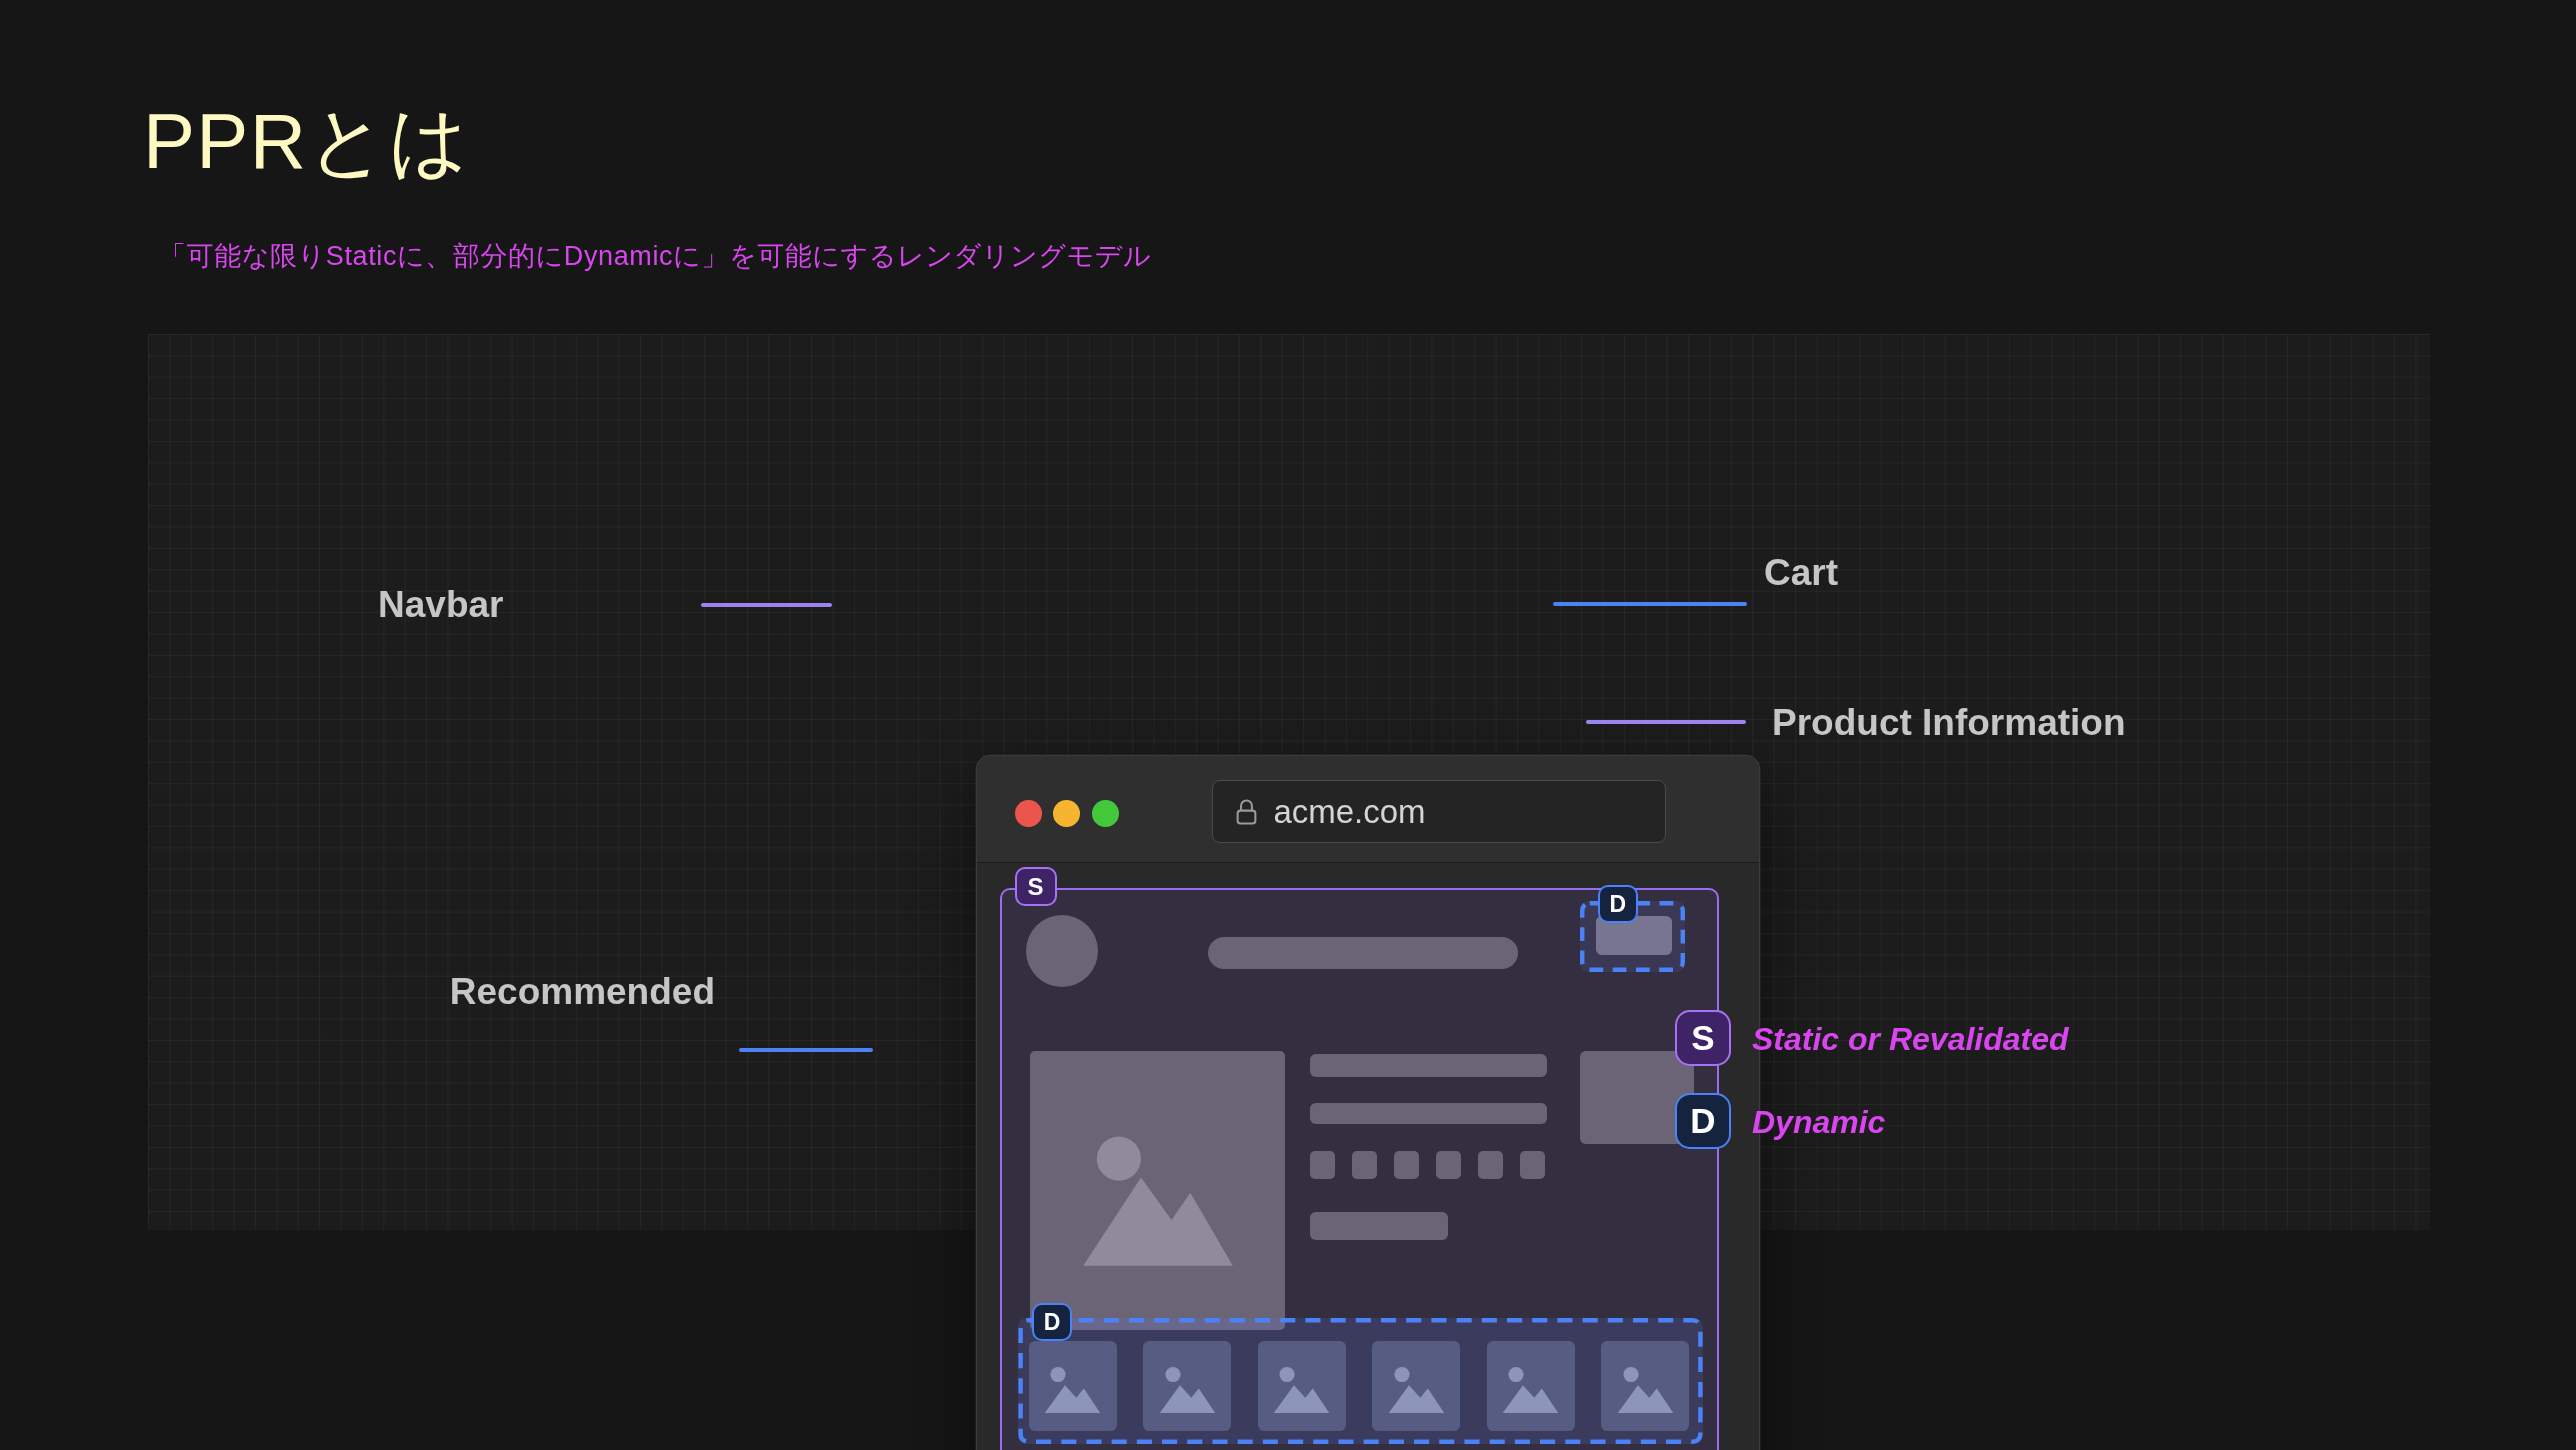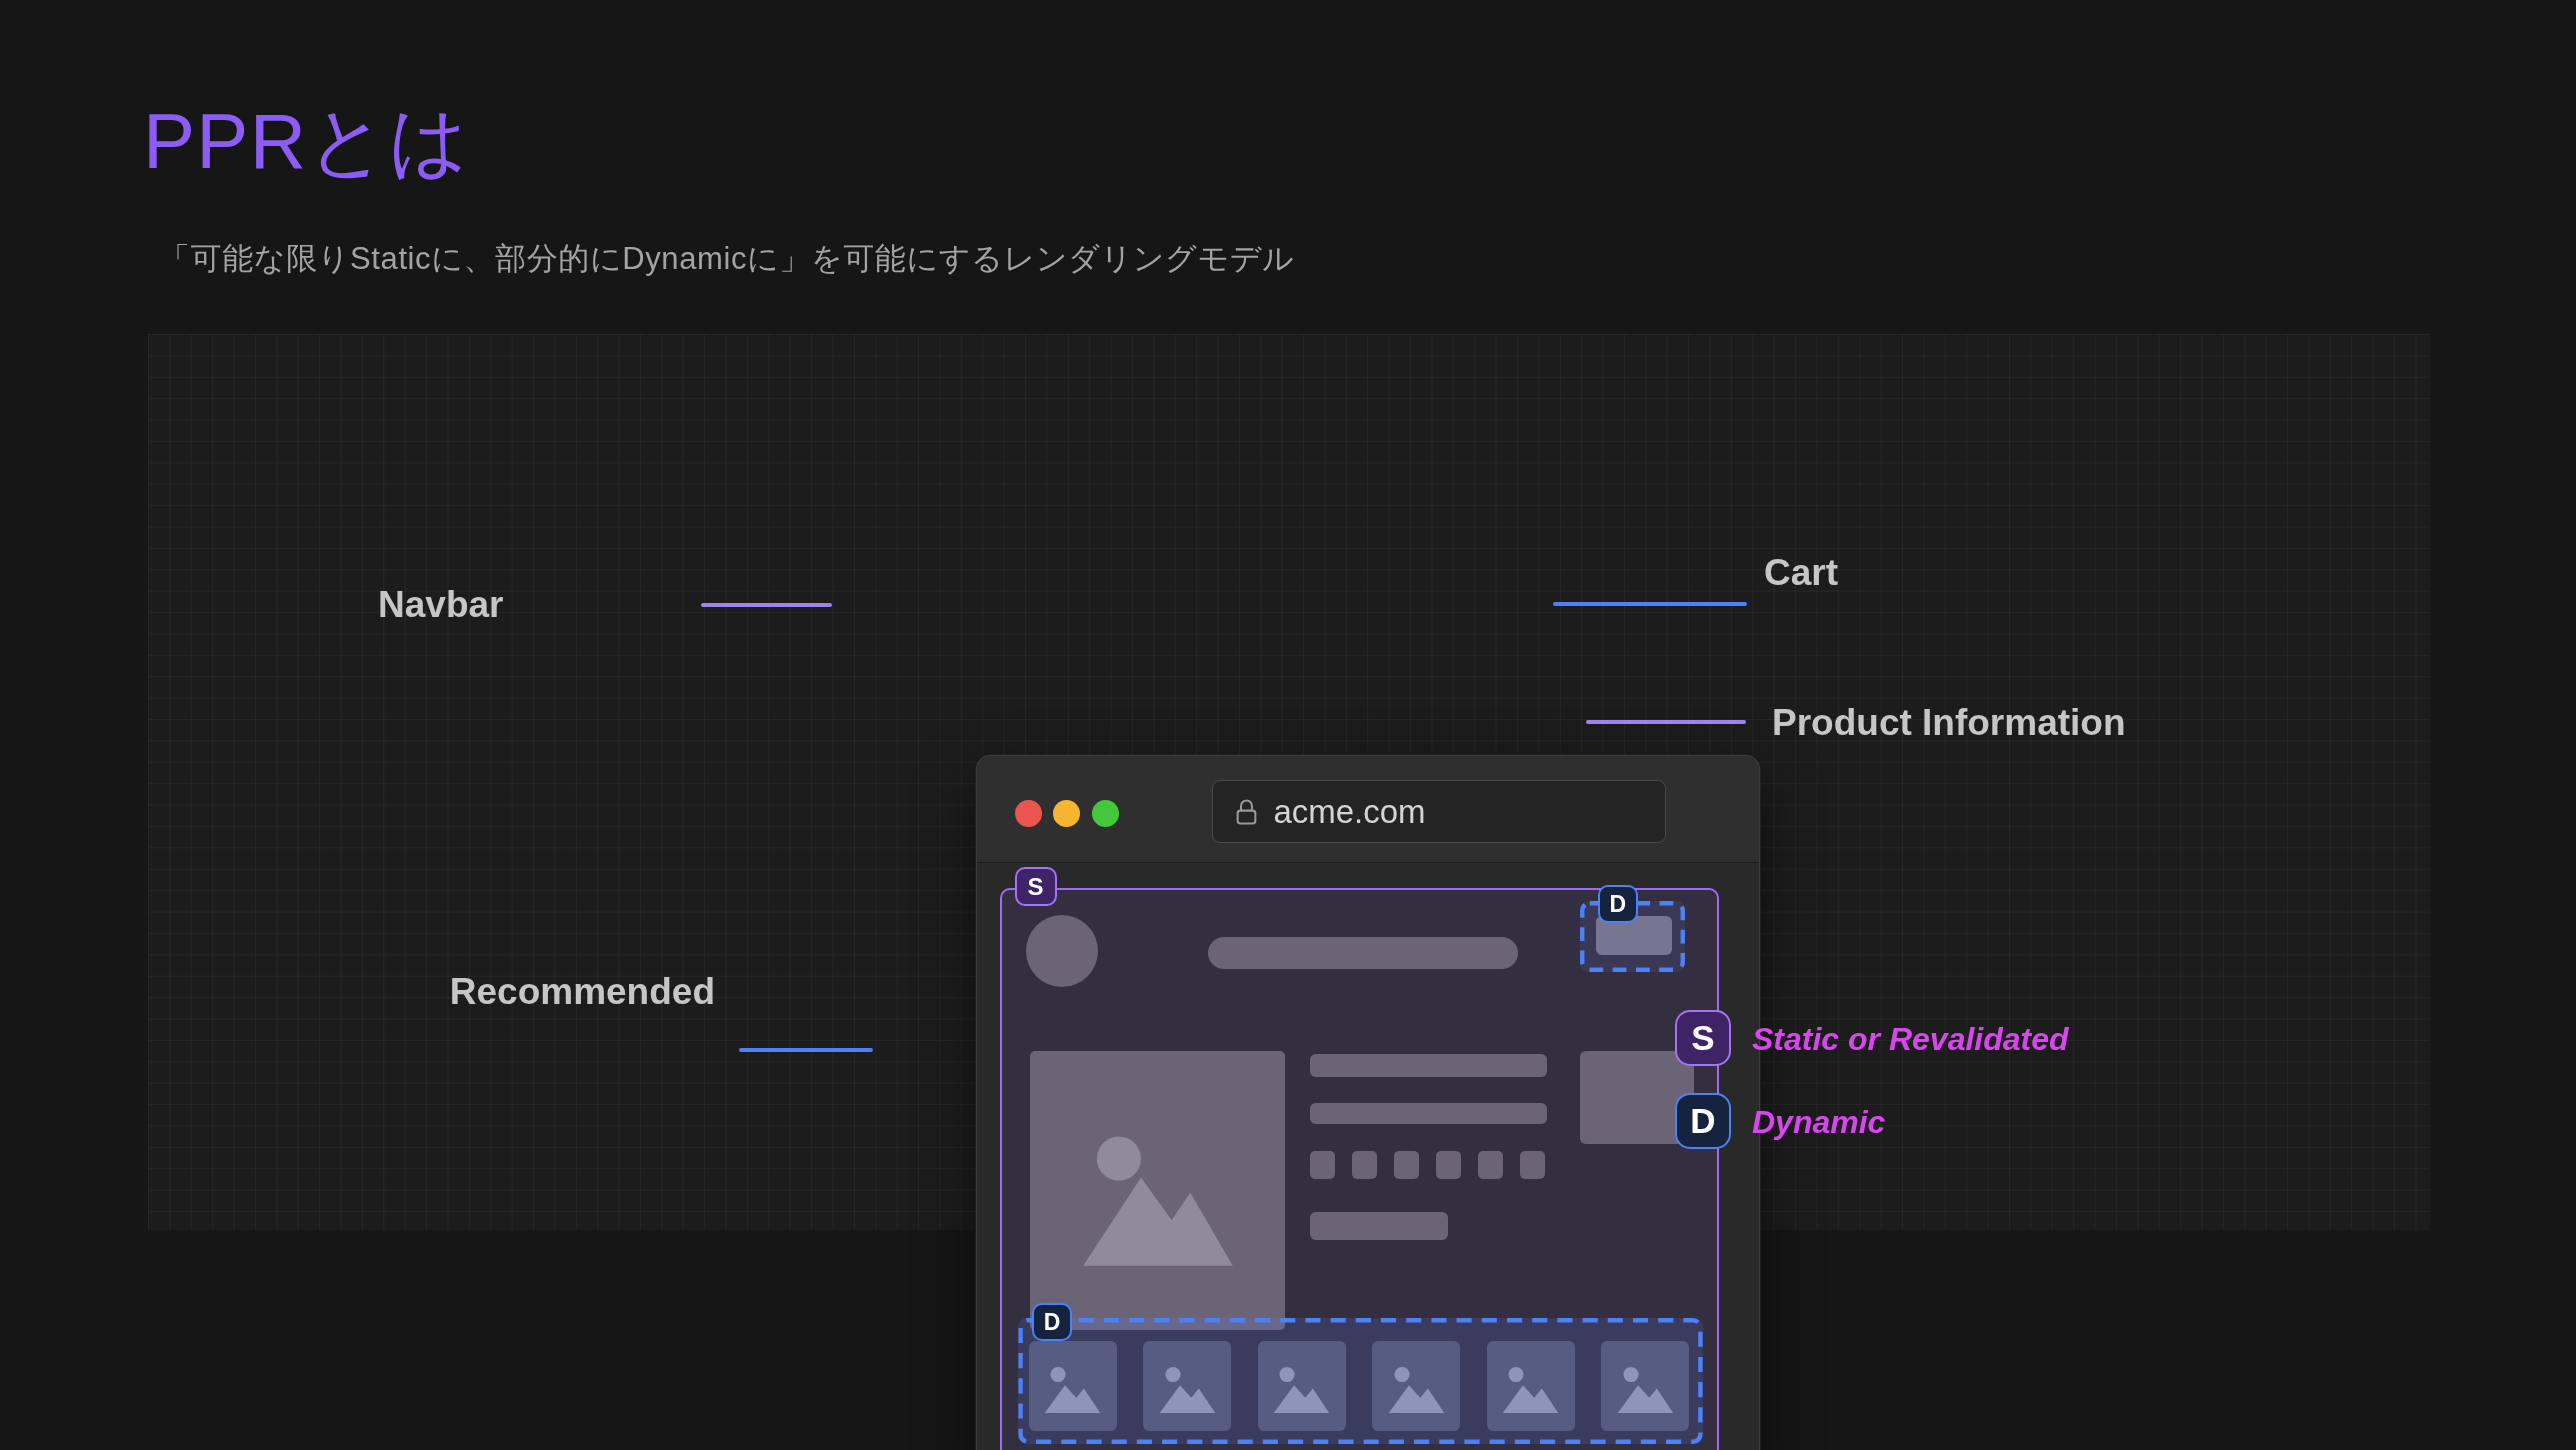--- a/index.html
+++ b/index.html
@@ -6,26 +6,26 @@
   .slide{
     position:relative;width:2576px;height:1451px;overflow:hidden;
     background:#161616;
     font-family:"Liberation Sans","DejaVu Sans",sans-serif;
   }
   .abs{position:absolute;}
 
   
   .title{
     left:143px;top:90px;
-    font-size:78px;font-weight:400;color:#8b5cf6;letter-spacing:1.3px;
+    font-size:78px;font-weight:400;color:#fef9c3;letter-spacing:1.3px;
     white-space:nowrap;
   }
   .subtitle{
     left:159px;top:238px;
-    font-size:31px;font-weight:400;color:#a3a3a3;letter-spacing:0.6px;
+    font-size:27px;font-weight:400;color:#d946ef;letter-spacing:0.6px;
     white-space:nowrap;
   }
 
   
   .grid-panel{
     left:148px;top:334px;width:2282px;height:896px;
     background-color:#1c1c1c;
     background-image:
       linear-gradient(rgba(255,255,255,0.045) 1.3px, transparent 1.3px),
       linear-gradient(90deg, rgba(255,255,255,0.045) 1.3px, transparent 1.3px);

